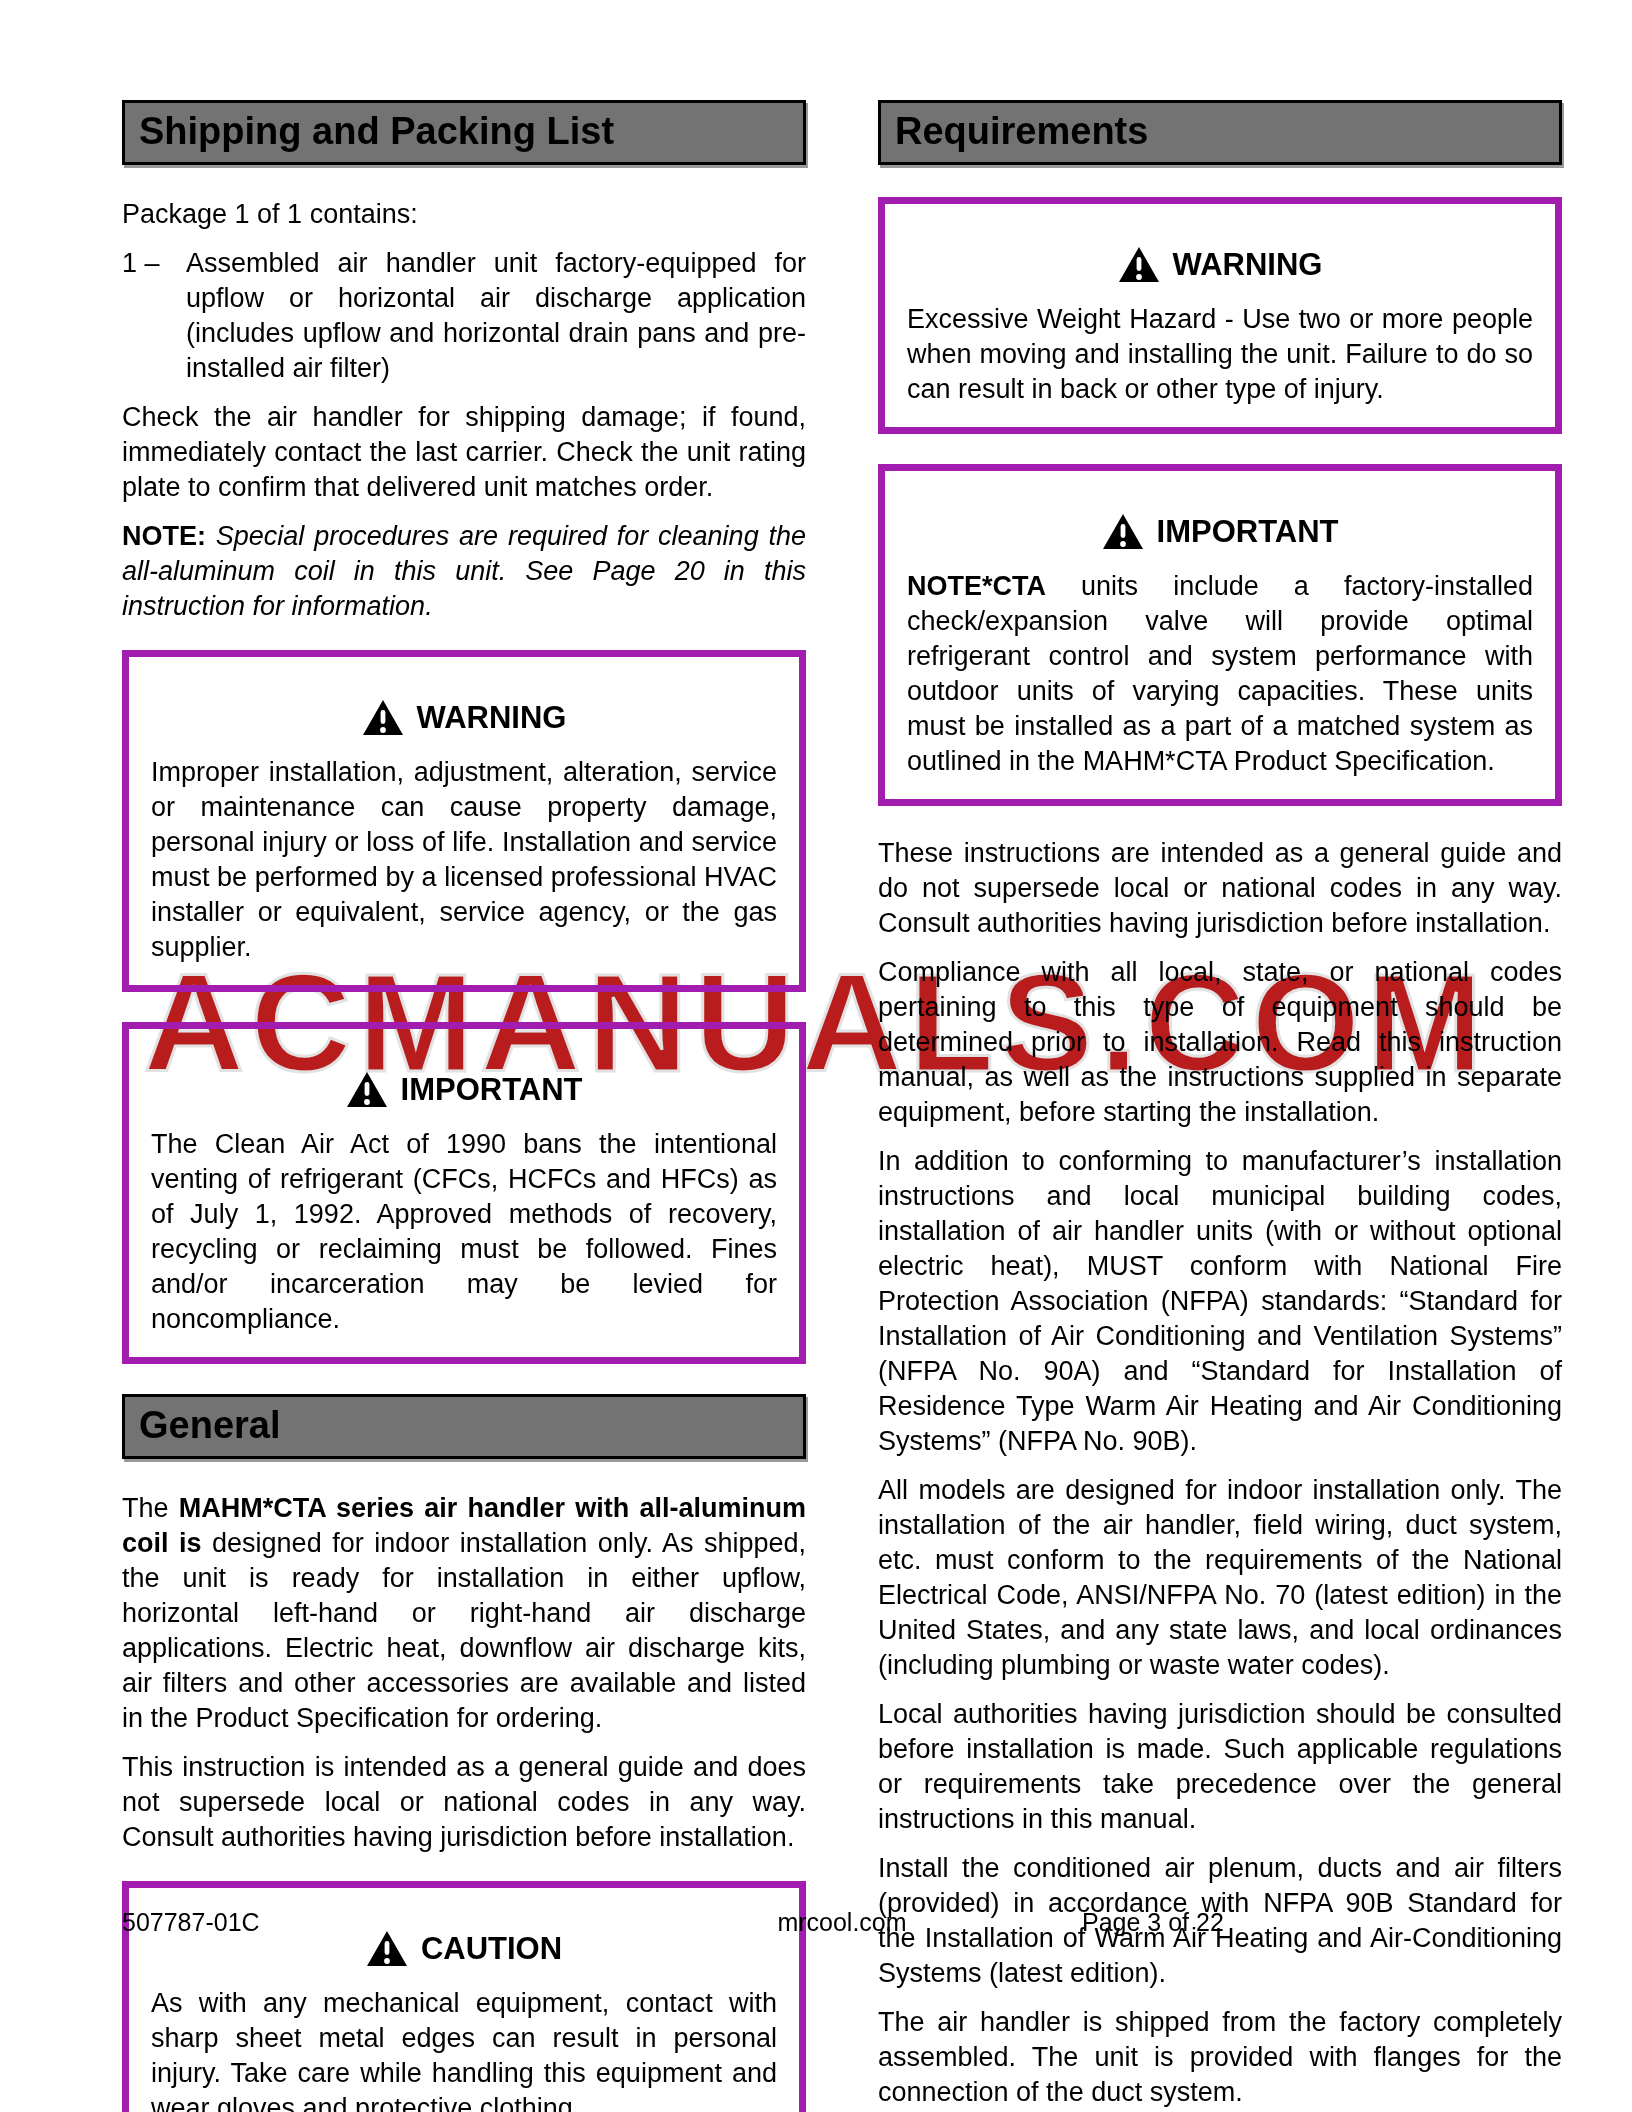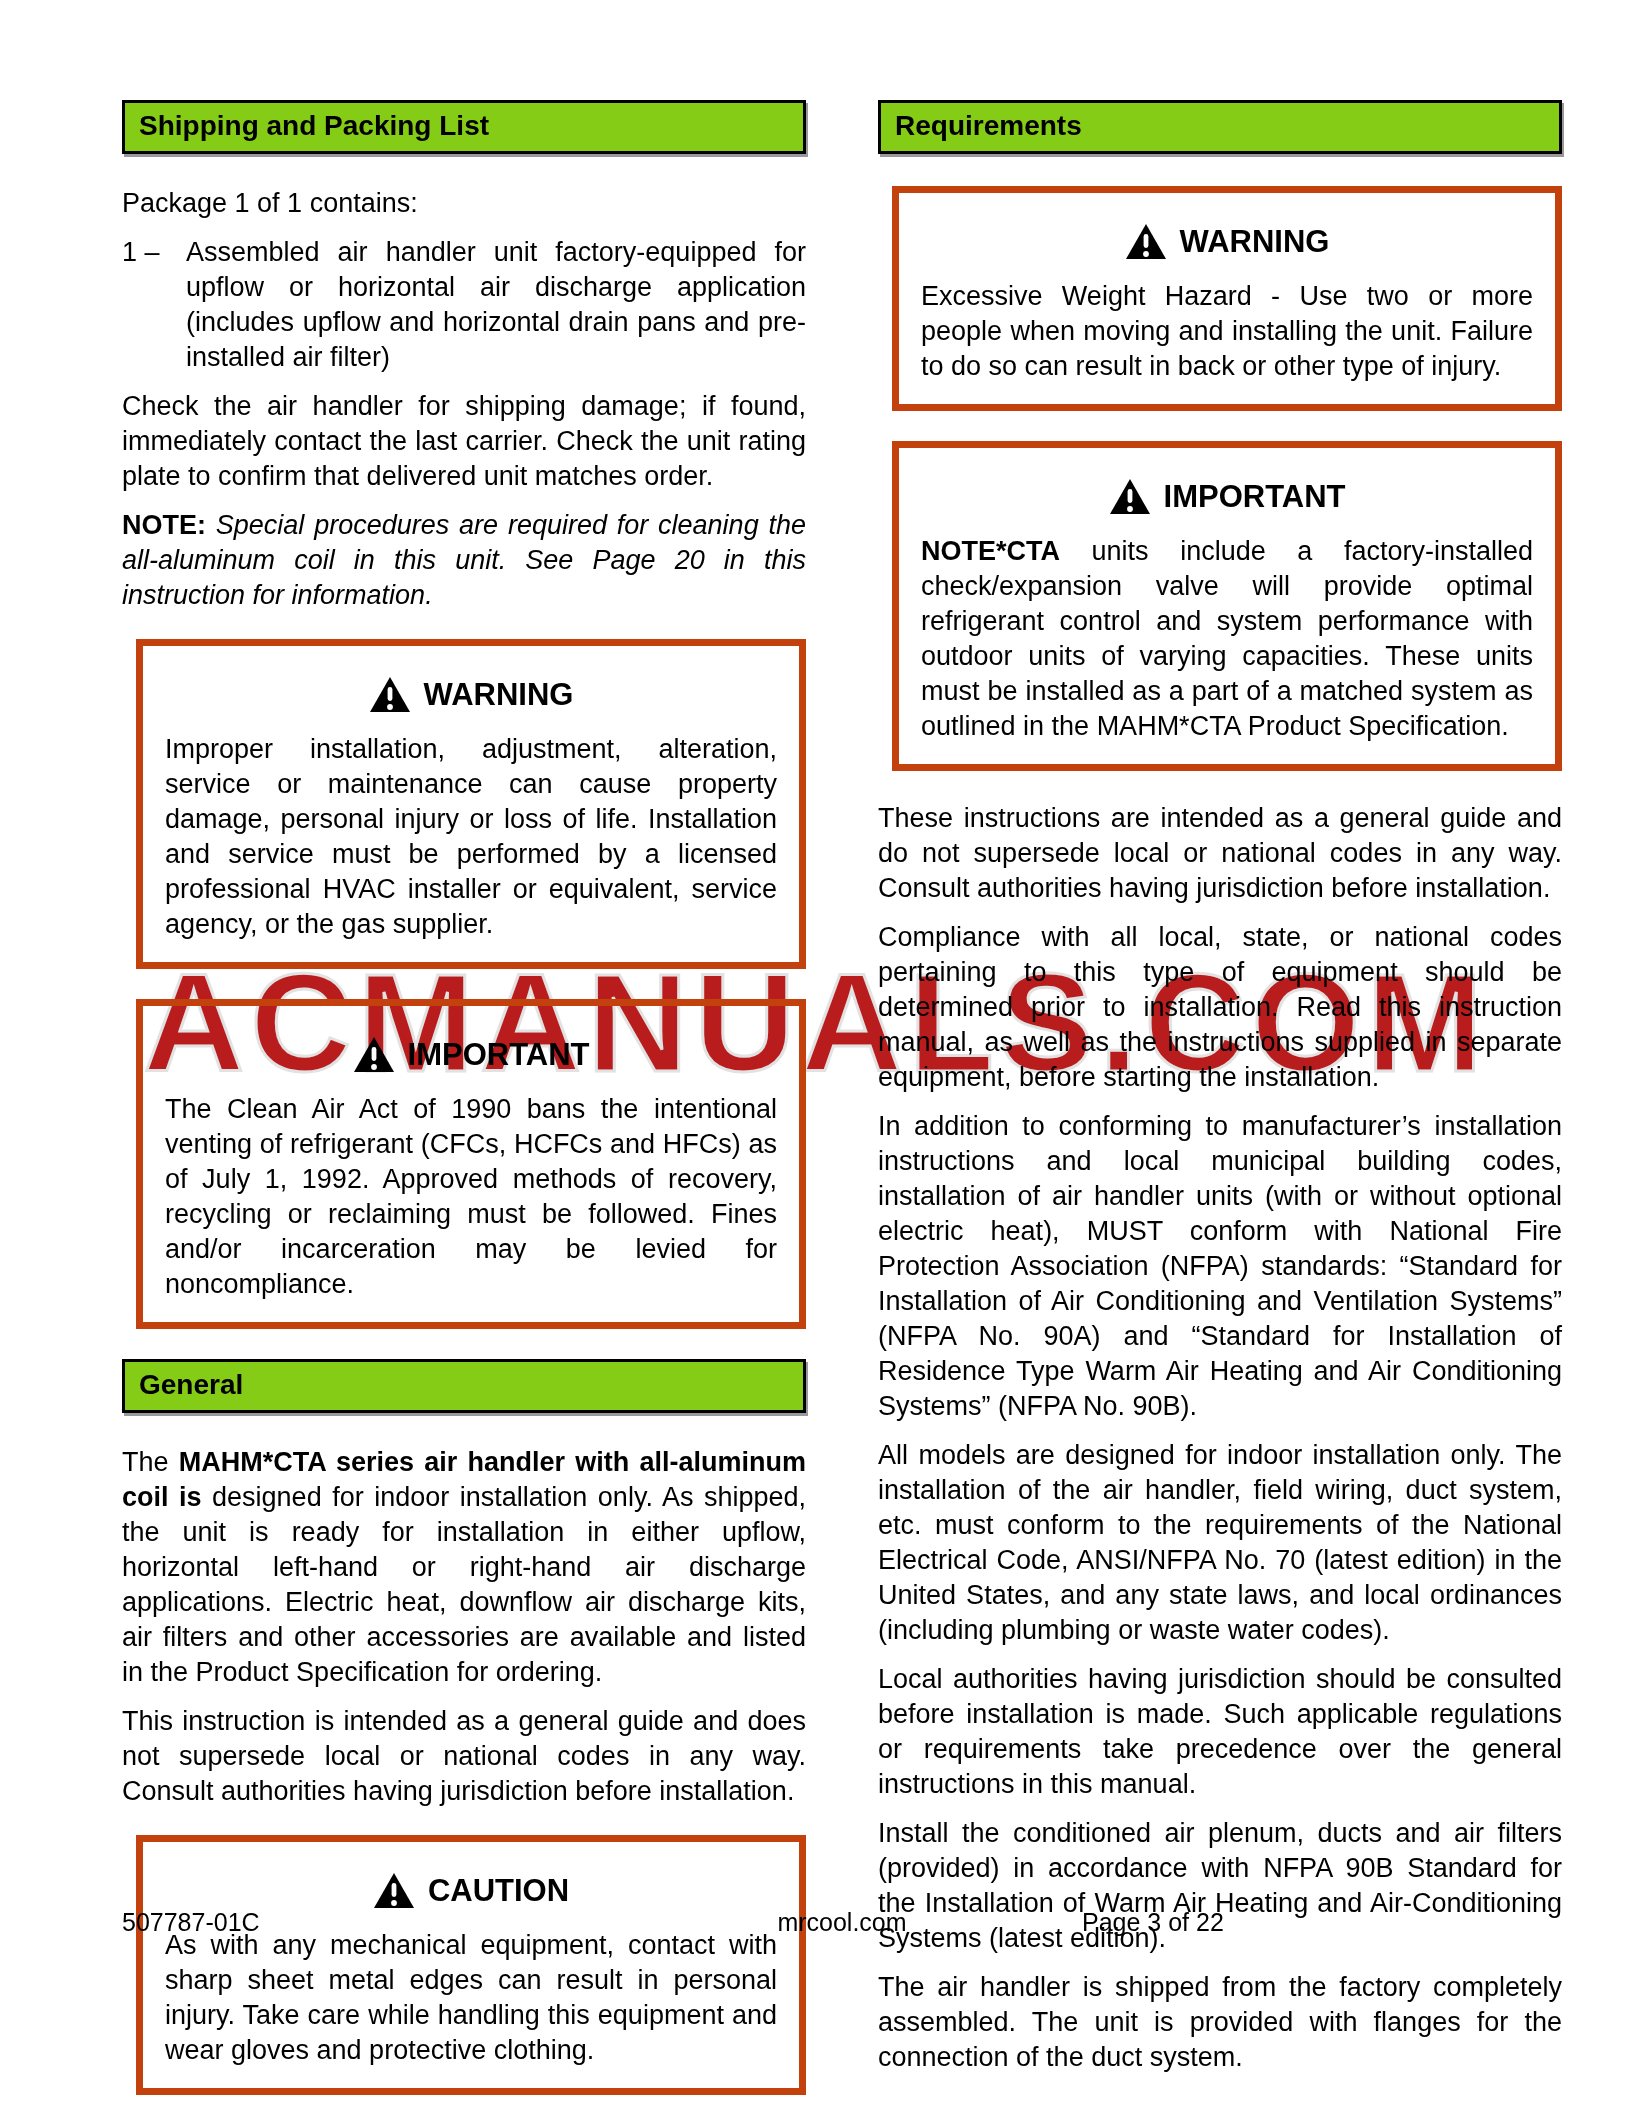--- a/index.html
+++ b/index.html
@@ -26,44 +26,44 @@
   .content {
     position: absolute;
     left: 122px; top: 100px;
     width: 1440px;
     display: grid;
     grid-template-columns: 684px 684px;
     column-gap: 72px;
     z-index: 1;
   }
   .section-header {
-    background: #84cc16;
+    background: #737373;
     border: 3px solid #000;
     box-shadow: 2px 3px 0 rgba(70,70,70,0.55);
-    font-size: 28px;
+    font-size: 38px;
     font-weight: bold;
     padding: 7px 14px 9px 14px;
     margin: 0 0 32px 0;
   }
   .section-header.mt { margin-top: 6px; }
   p, .para {
     font-size: 27px;
     line-height: 35px;
     text-align: justify;
     margin: 0 0 14px 0;
   }
   .pack-item { display: flex; margin: 0 0 14px 0; }
   .pack-marker { flex: 0 0 64px; font-size: 27px; line-height: 35px; }
   .pack-text { flex: 1; font-size: 27px; line-height: 35px; text-align: justify; }
   .note-label { font-weight: bold; }
   .note-text { font-style: italic; }
   .alert-box {
-    border: 7px solid #c2410c;
-    padding: 20px 22px 20px 22px;
-    margin: 26px 0 30px 14px;
+    border: 7px solid #a21caf;
+    padding: 32px 22px 20px 22px;
+    margin: 26px 0 30px 0;
   }
   .alert-title {
     display: flex;
     justify-content: center;
     align-items: center;
     gap: 13px;
     font-size: 31px;
     font-weight: bold;
     margin: 10px 0 18px 0;
   }

